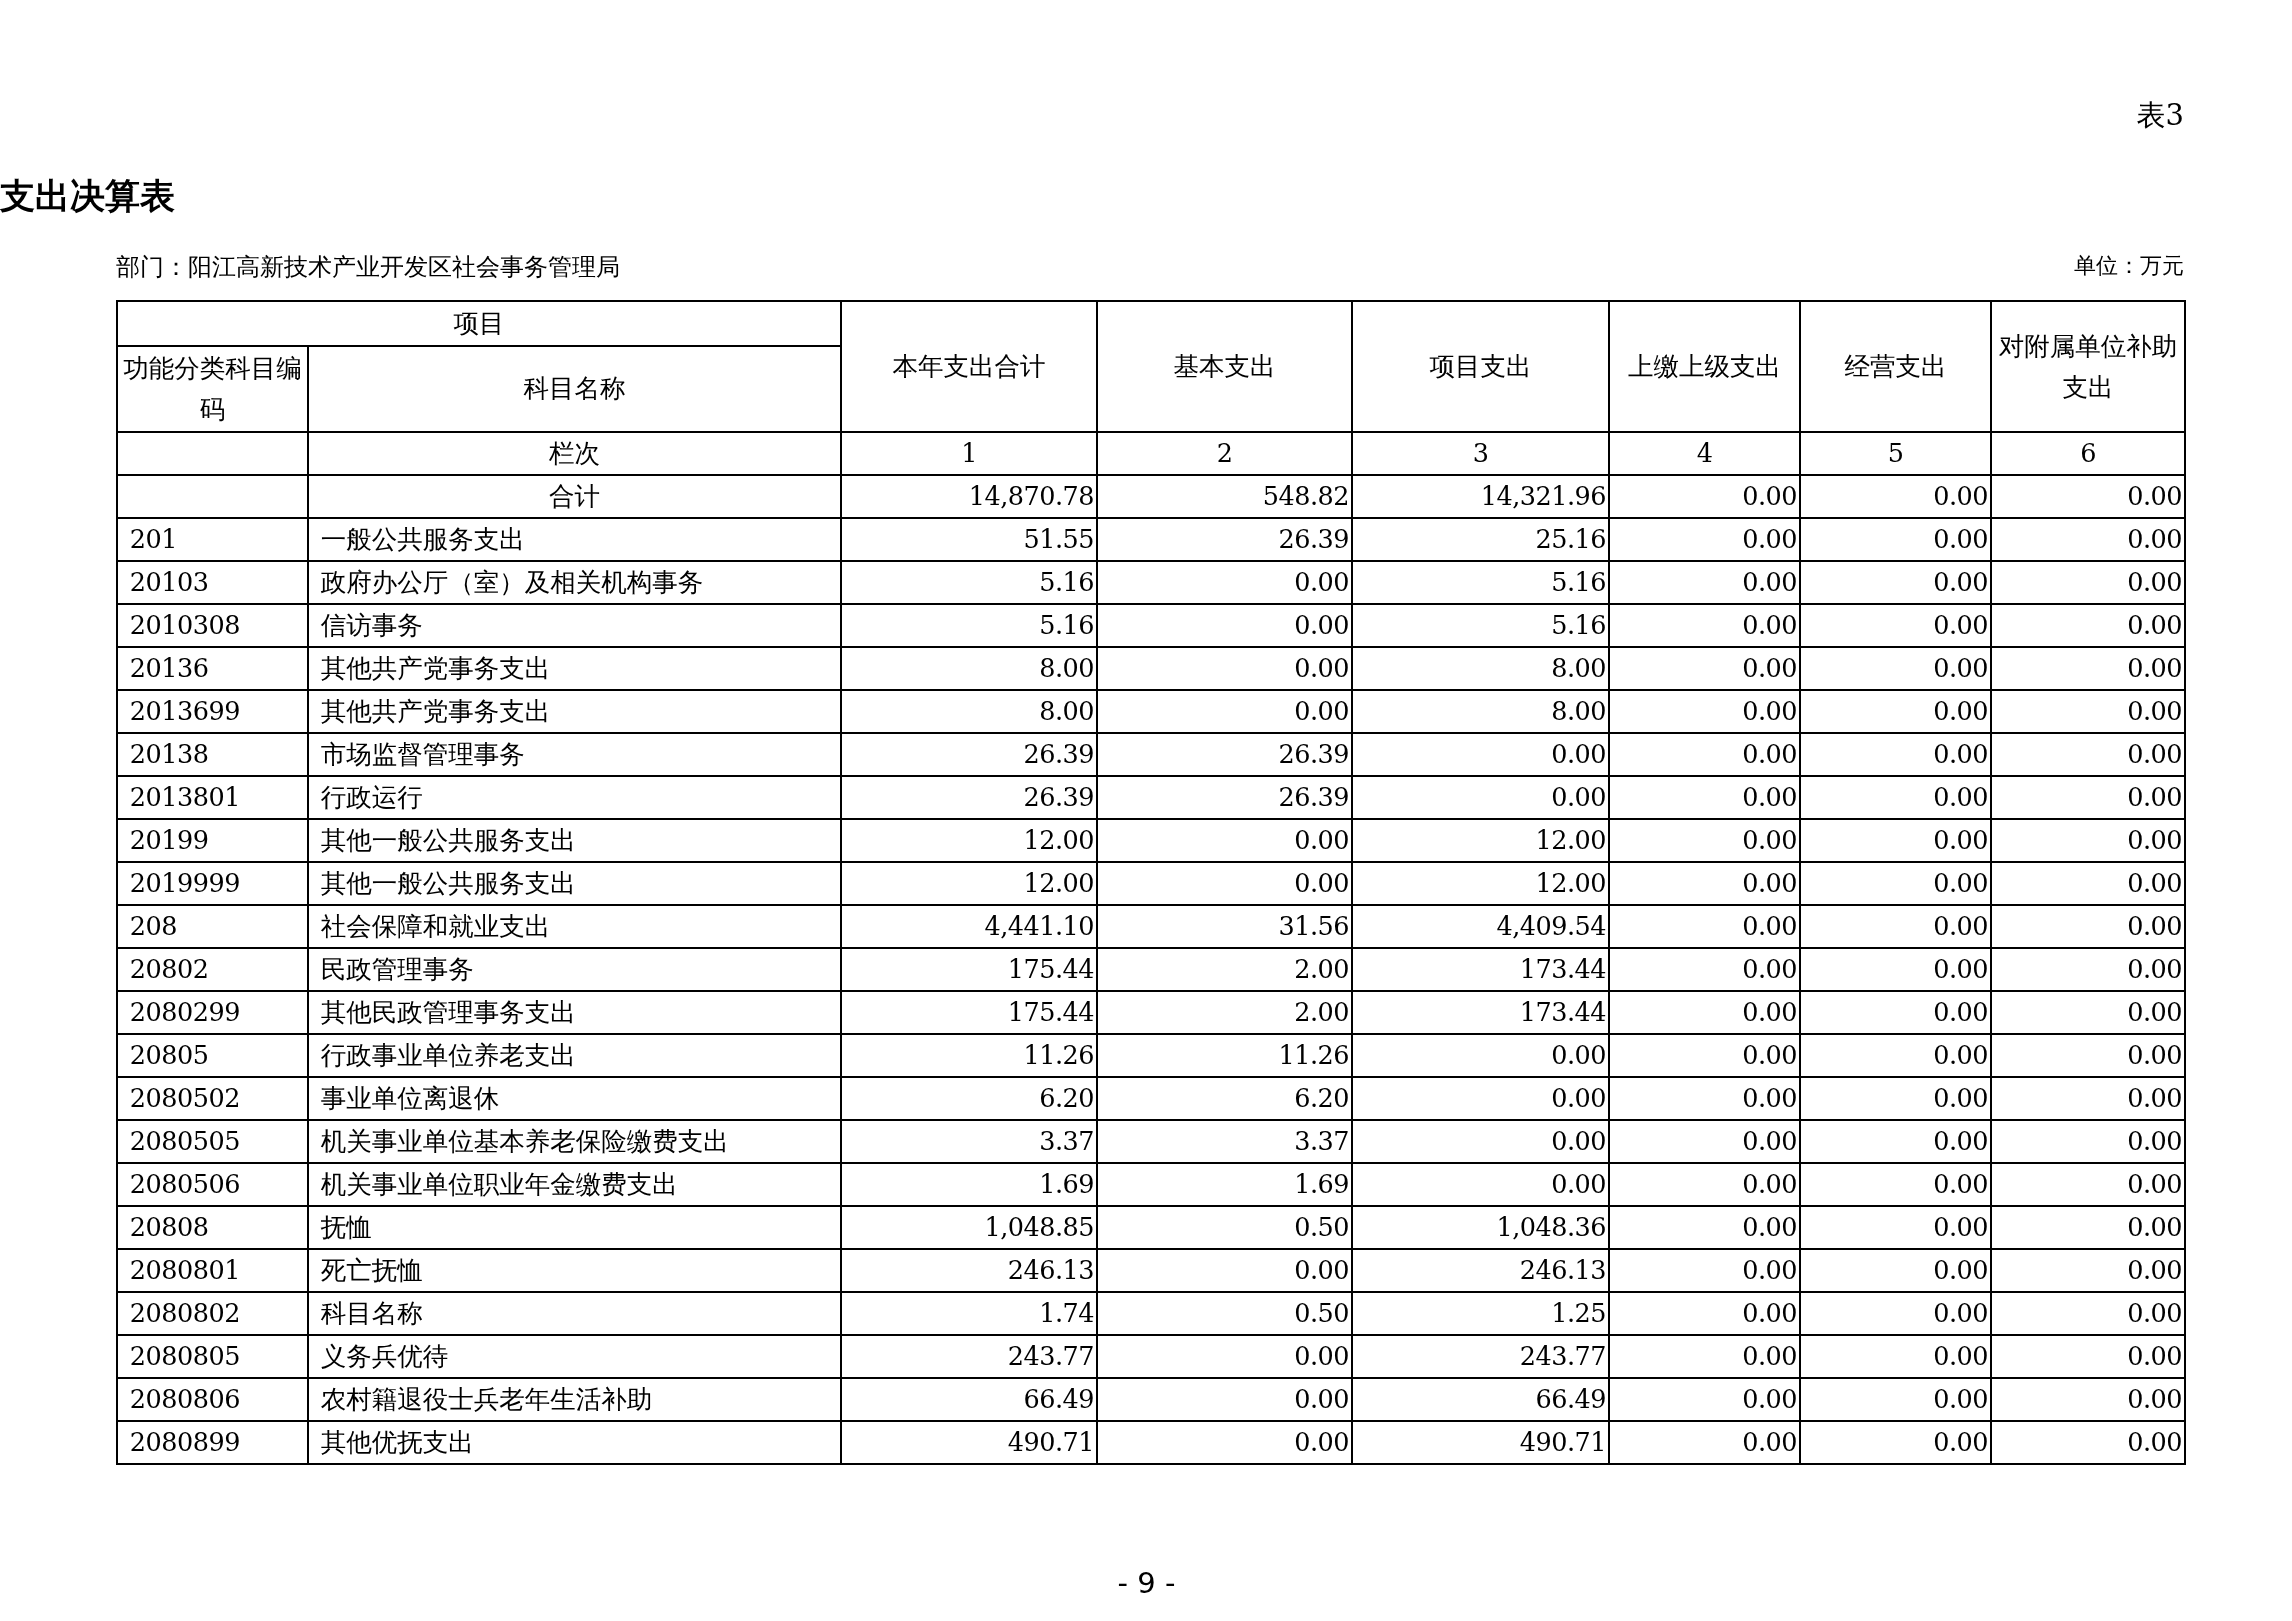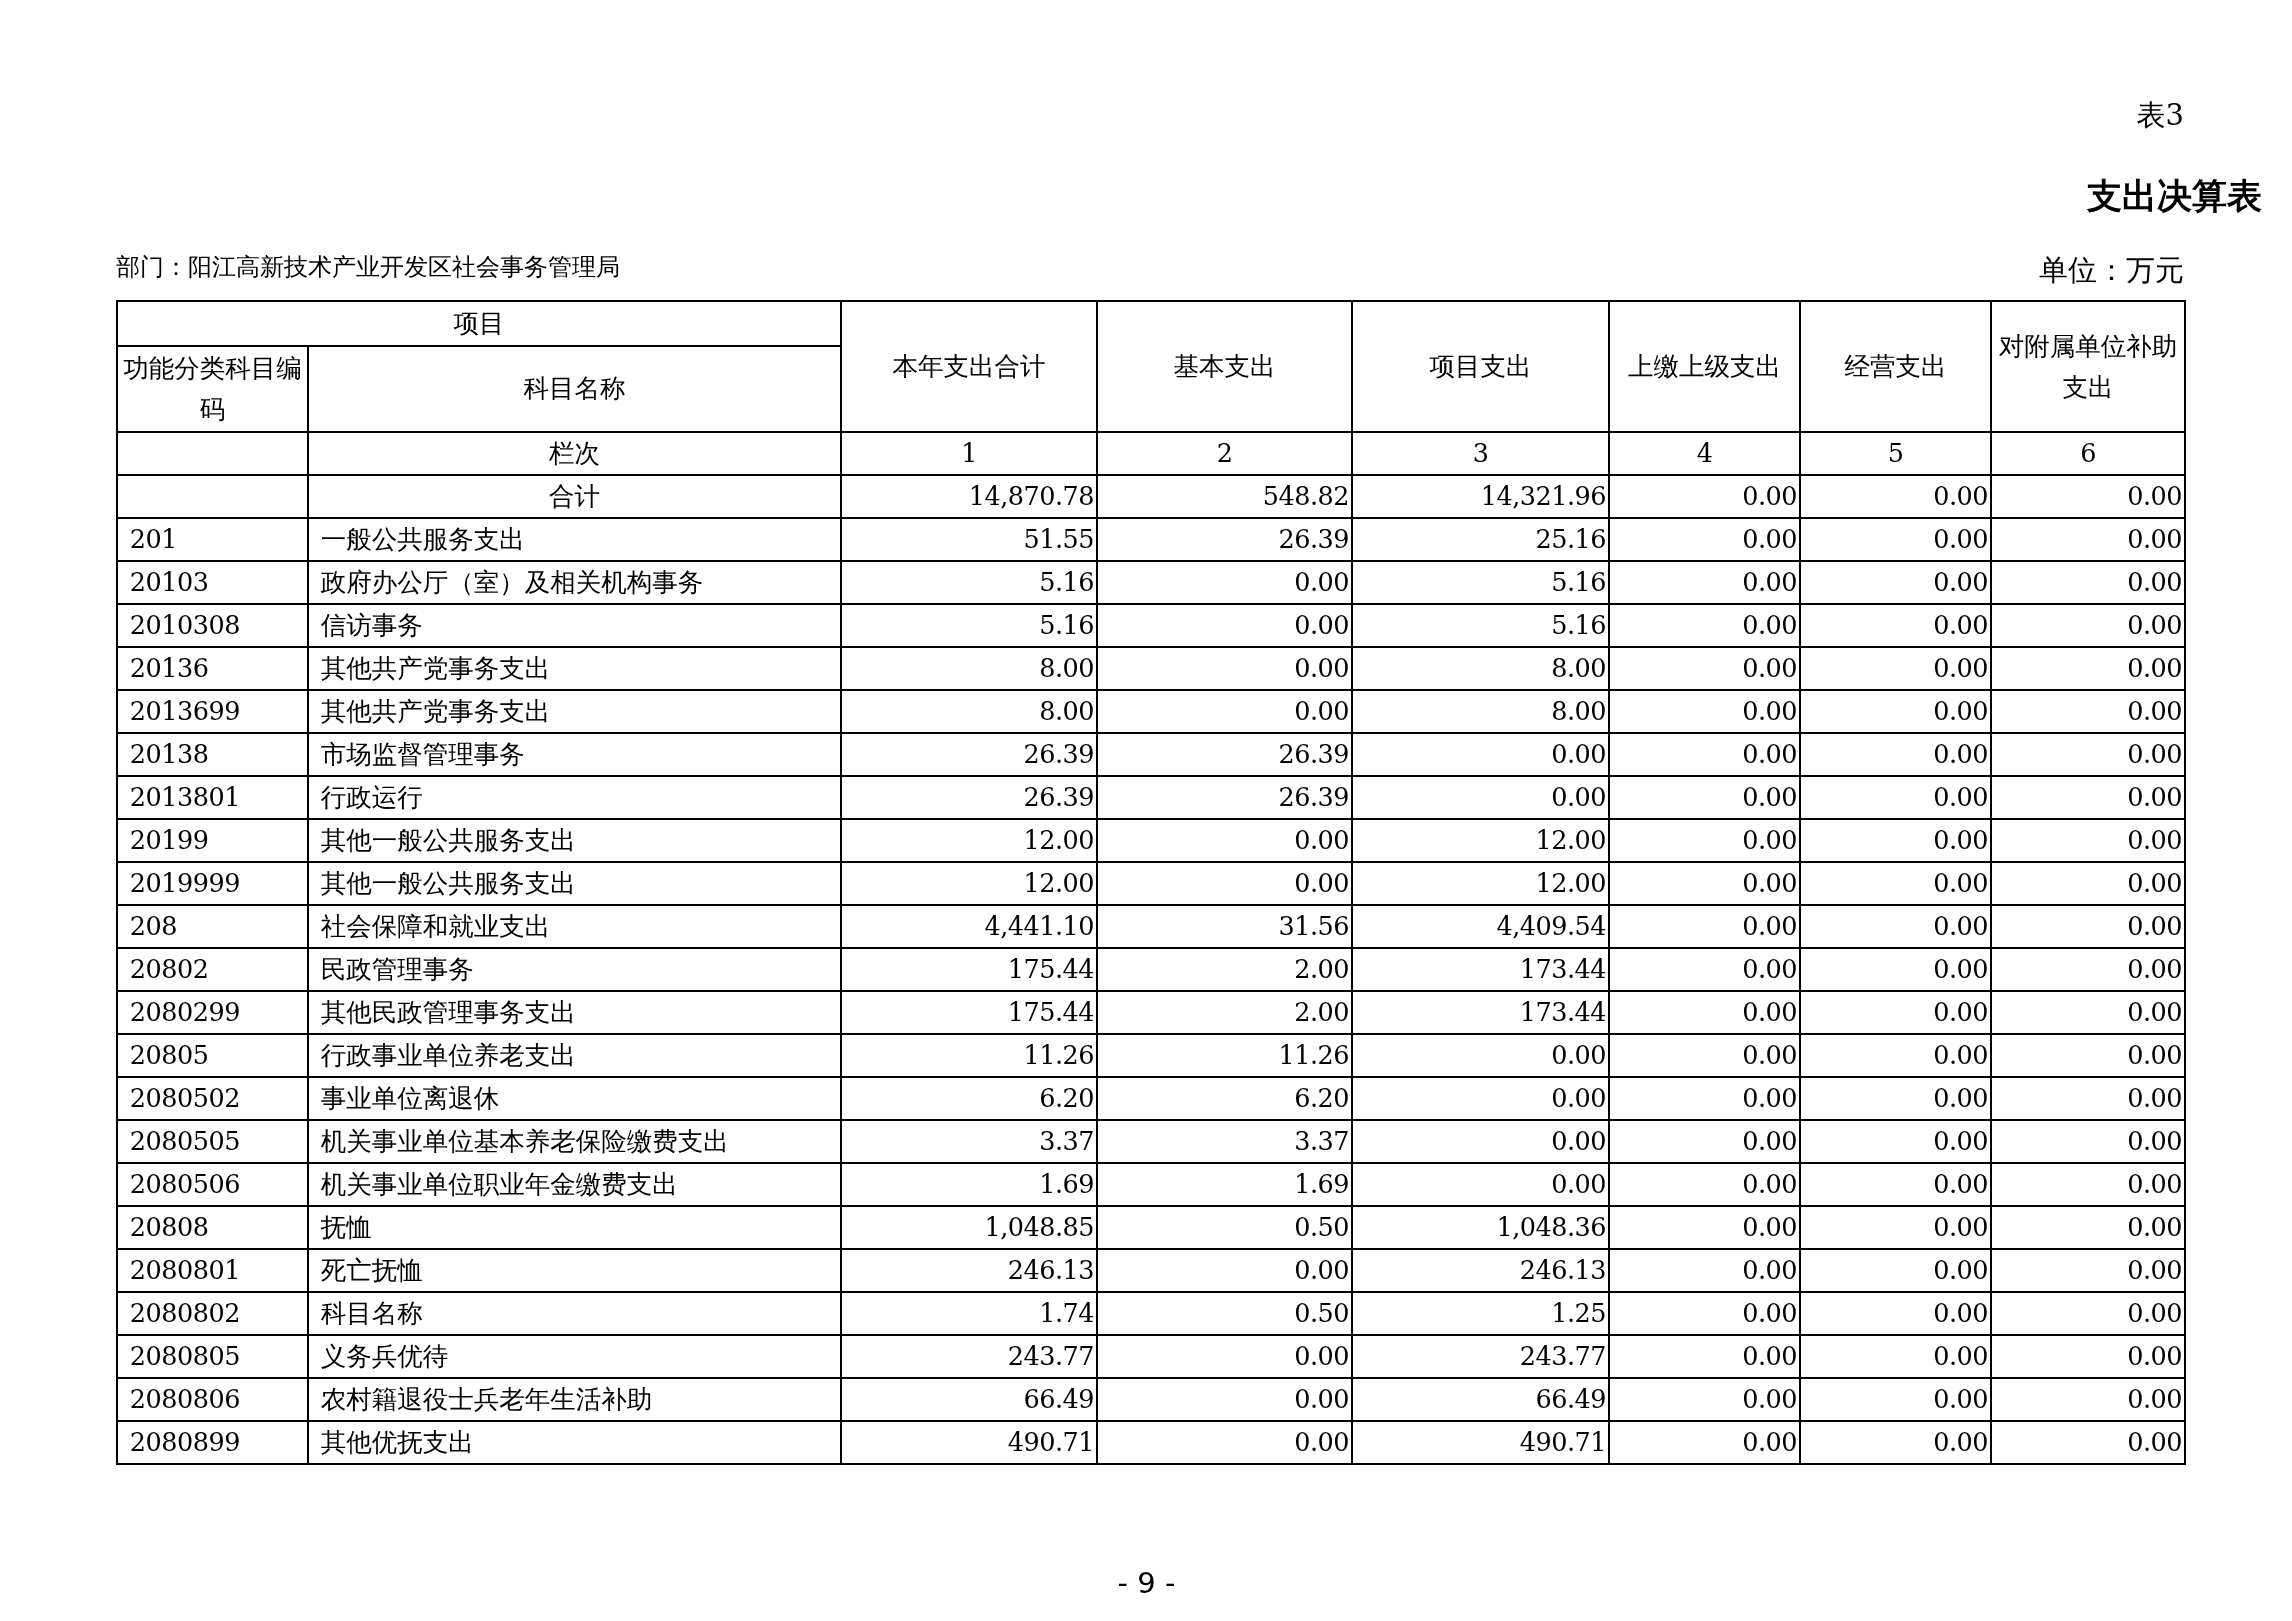--- a/index.html
+++ b/index.html
@@ -1,23 +1,23 @@
 <!DOCTYPE html>
 <html><head>
 <meta charset="utf-8">
 <style>
   html, body { margin: 0; padding: 0; background: #ffffff; }
   body { width: 2293px; height: 1621px; position: relative; overflow: hidden;
          font-family: "DejaVu Serif", "Liberation Serif", serif; color: #000; }
   .abs { position: absolute; }
   #table-no { right: 109px; top: 96px; font-size: 29px; margin-left: 20px; }
-  #doc-title { left: 0; width: 2236px; top: 173px; text-align: right; font-size: 35px; font-weight: bold;
-               font-family: "DejaVu Sans", "Liberation Sans", sans-serif; margin-left: 26px; }
+  #doc-title { left: 0; width: 2236px; top: 173px; text-align: left; font-size: 35px; font-weight: bold;
+               font-family: "DejaVu Sans", "Liberation Sans", sans-serif; }
   #dept { left: 116px; top: 251px; font-size: 24px; }
-  #unit { right: 109px; top: 251px; font-size: 29px; }
+  #unit { right: 109px; top: 251px; font-size: 22px; }
   #page-no { left: 0; width: 2293px; top: 1566px; text-align: center; font-size: 29px;
              font-family: "DejaVu Sans", "Liberation Sans", sans-serif; }
   table { position: absolute; left: 116px; top: 300px; border-collapse: collapse; table-layout: fixed; width: 2068px; }
   td { border: 2px solid #000; font-size: 25.5px; padding: 0 2px; line-height: 1.15; overflow: hidden; white-space: nowrap; }
   td.c { text-align: center; }
   td.r { text-align: right; }
   td.l { text-align: left; padding-left: 11.8px; }
   td.wrap { white-space: normal; line-height: 1.6; }
   tr.h1 td { height: 43px; }
   tr.h2 td { height: 84px; }

